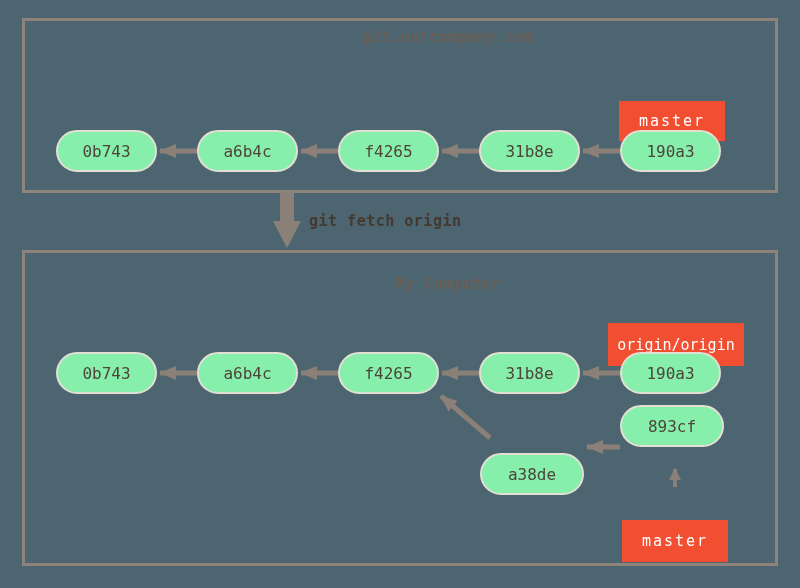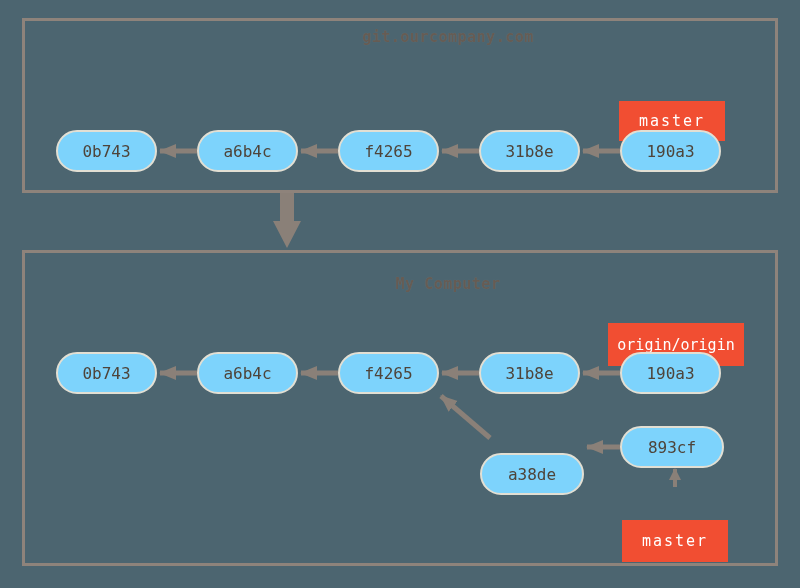--- a/index.html
+++ b/index.html
@@ -37,21 +37,21 @@
     color:#665c54;
     font-weight:bold;
     text-shadow:0 0 1px rgba(255,255,255,0.12);
     padding-left:48px;
   }
   .title-remote{top:28px;}
   .title-local{top:259px;margin-top:16px;}
   .commit{
     position:absolute;
     width:101px;height:42px;
-    background:#7dd3fc;
+    background:#86efac;
     border:2px solid #e2dfd3;
     border-radius:21px;
     box-sizing:border-box;
     display:flex;align-items:center;justify-content:center;
     font-size:16px;
     color:#4e443a;
   }
   .commit.wide{width:104px;}
   .branch{
     position:absolute;
@@ -115,32 +115,33 @@
 
     <div class="branch" style="left:619px;top:68px;width:106px;height:40px;">master</div>
 
     <div class="commit" style="left:56px;top:130px;">0b743</div>
     <div class="commit" style="left:197px;top:130px;">a6b4c</div>
     <div class="commit" style="left:338px;top:130px;">f4265</div>
     <div class="commit" style="left:479px;top:130px;">31b8e</div>
     <div class="commit" style="left:620px;top:130px;">190a3</div>
   </div>
 
+  <div class="cmd-label">git fetch origin</div>
 
   <div>
     <div class="repo-frame frame-local"></div>
     <div class="repo-title title-local">My Computer</div>
 
     <div class="branch tracking" style="left:608px;top:290px;width:136px;height:43px;">origin/origin</div>
 
     <div class="commit" style="left:56px;top:352px;">0b743</div>
     <div class="commit" style="left:197px;top:352px;">a6b4c</div>
     <div class="commit" style="left:338px;top:352px;">f4265</div>
     <div class="commit" style="left:479px;top:352px;">31b8e</div>
     <div class="commit" style="left:620px;top:352px;">190a3</div>
 
     <div class="commit wide" style="left:480px;top:426px;margin-top:27px;">a38de</div>
-    <div class="commit wide" style="left:620px;top:426px;">893cf</div>
+    <div class="commit wide" style="left:620px;top:405px;">893cf</div>
 
     <div class="branch" style="left:622px;top:487px;width:106px;height:42px;">master</div>
   </div>
 
 </div>
 
 </body></html>

